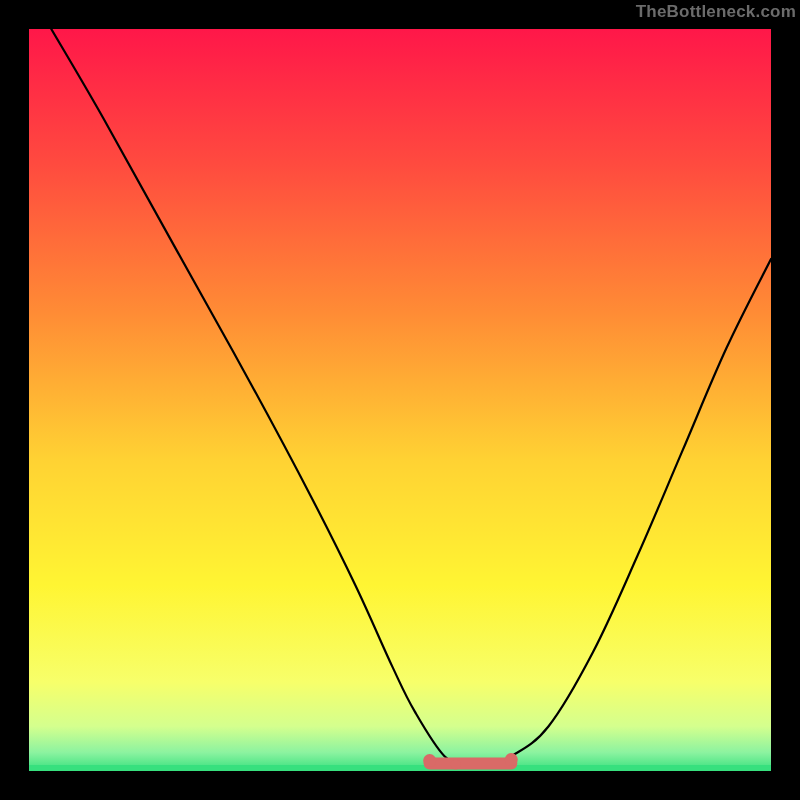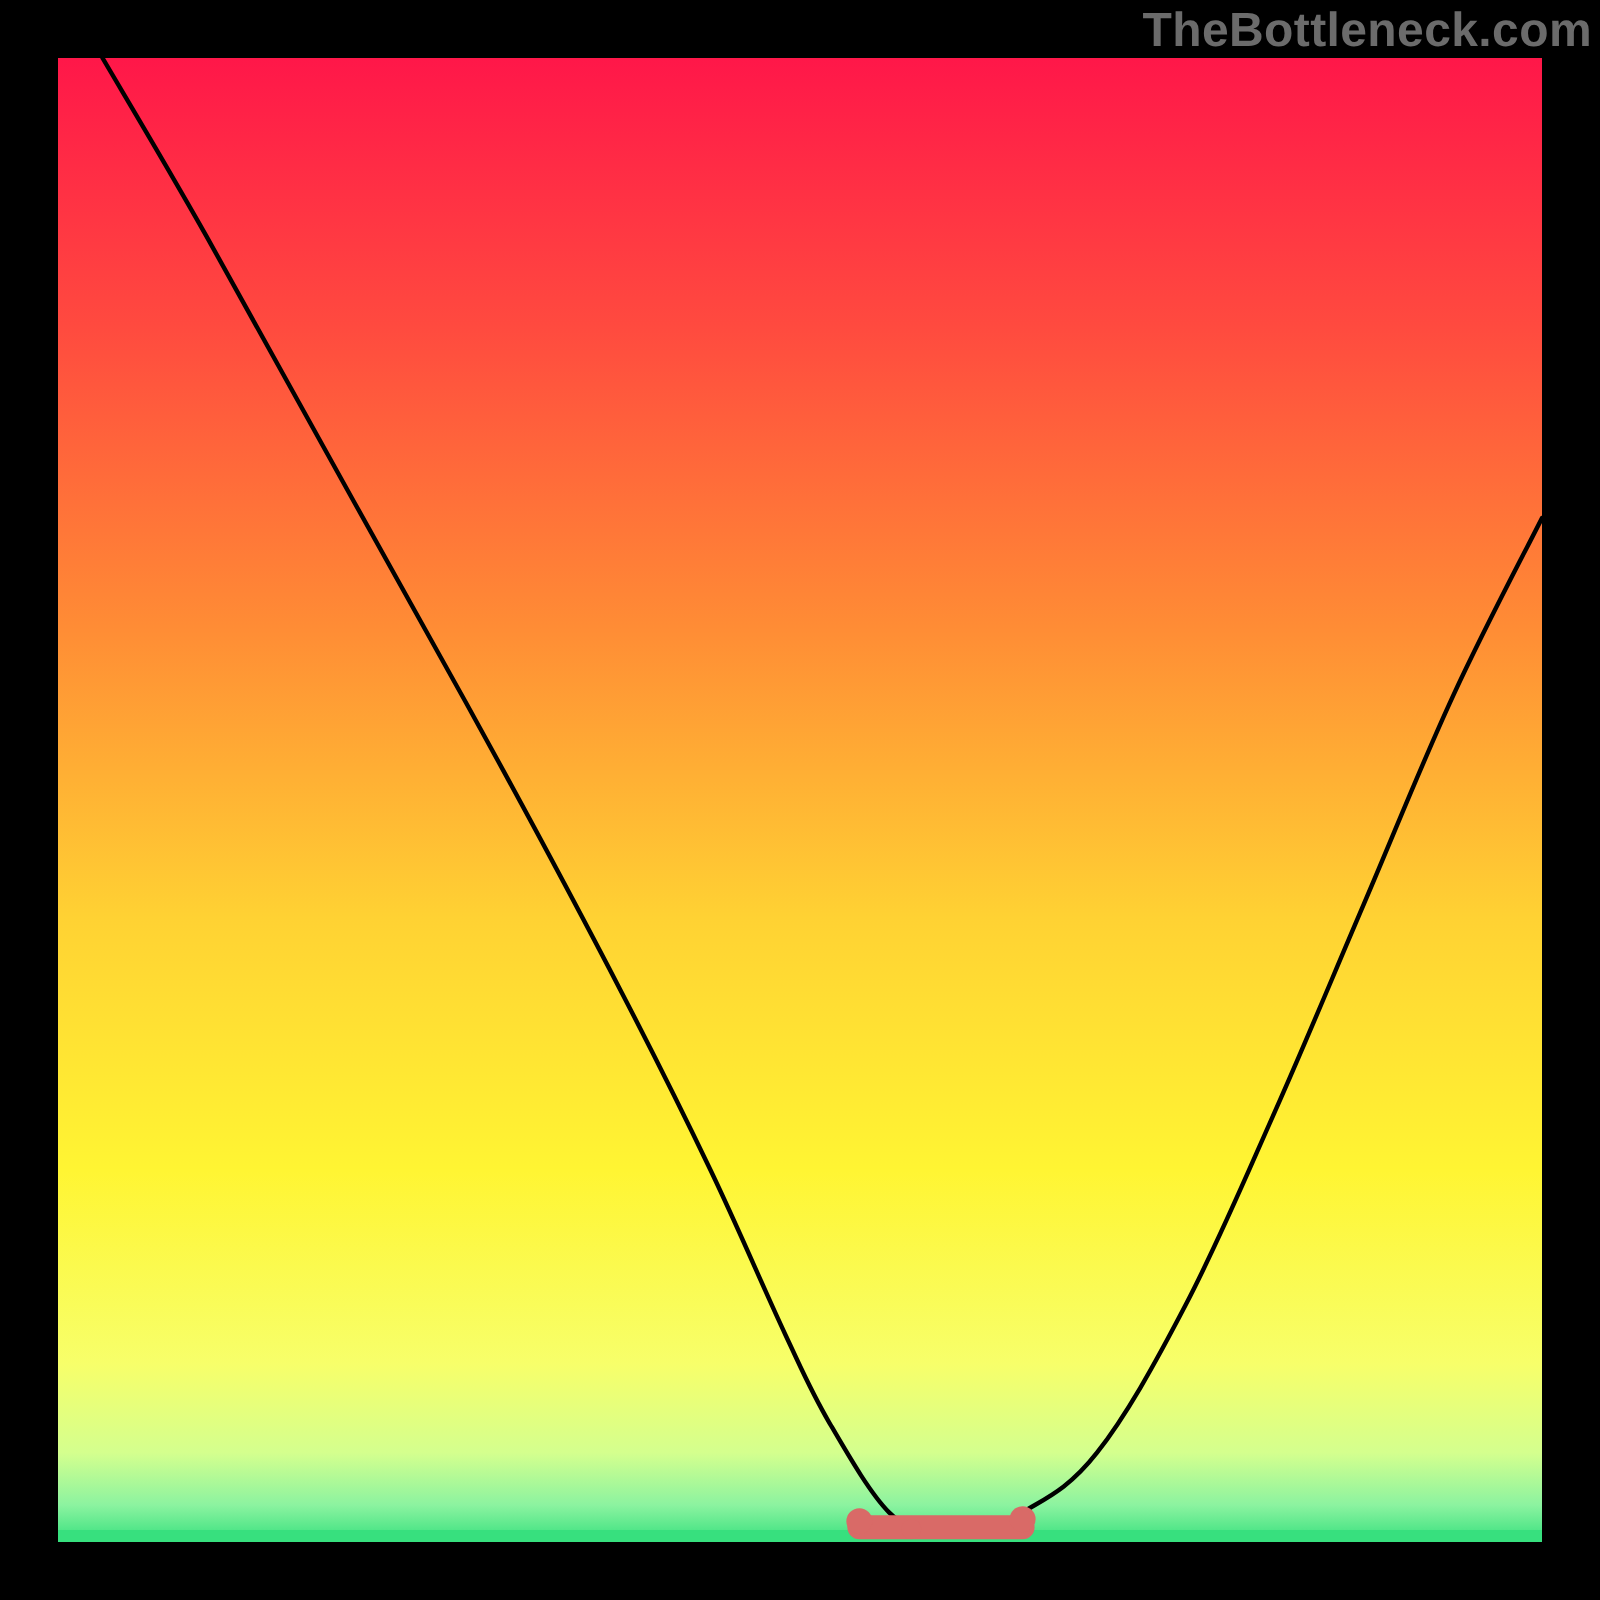--- a/index.html
+++ b/index.html
@@ -16,21 +16,21 @@
     top: 29px;
     width: 742px;
     height: 742px;
     box-sizing: border-box;
   }
   .watermark {
     position: absolute;
     right: 4px;
     top: 2px;
     font-family: Arial, Helvetica, sans-serif;
-    font-size: 24px;
+    font-size: 17px;
     font-weight: 600;
     color: #6b6b6b;
     letter-spacing: 0.2px;
   }
   svg {
     display: block;
   }
 </style>
 </head>
 <body>

